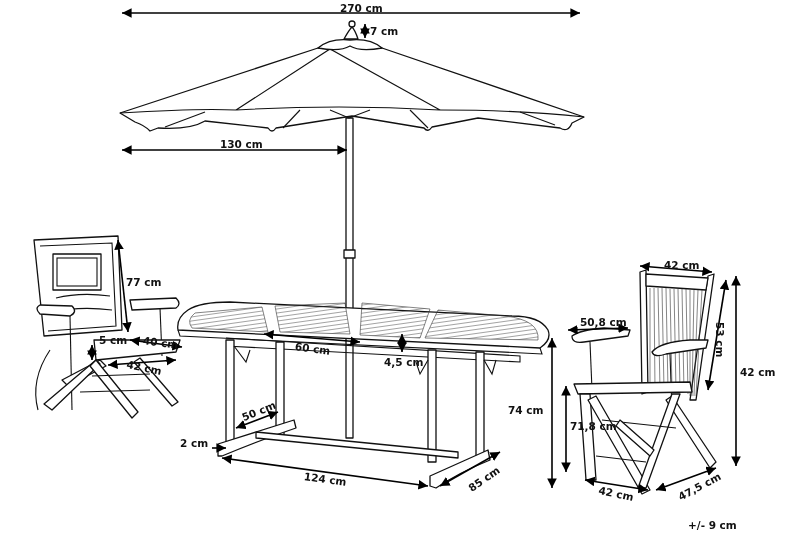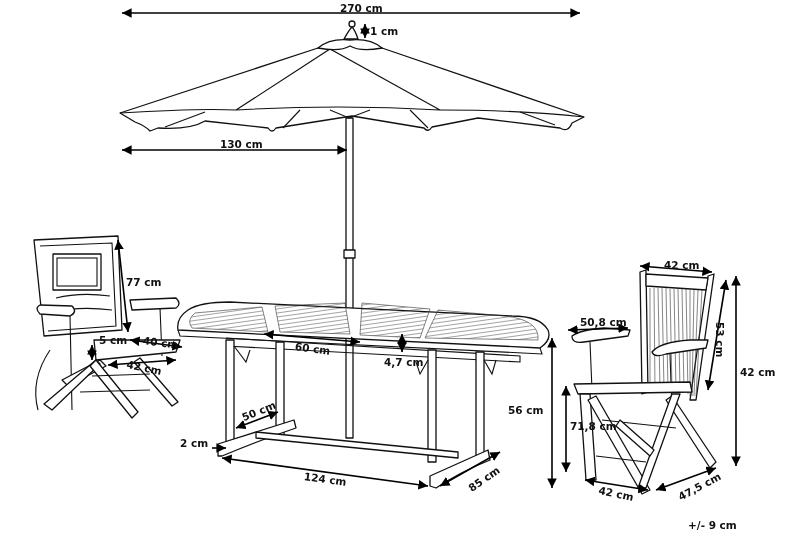--- a/index.html
+++ b/index.html
@@ -167,33 +167,33 @@
     <line class="d" x1="726" y1="280" x2="708" y2="390" marker-start="url(#ah)" marker-end="url(#ah)"></line>
     <line class="d" x1="736" y1="276" x2="736" y2="466" marker-start="url(#ah)" marker-end="url(#ah)"></line>
     <line class="d" x1="566" y1="386" x2="566" y2="472" marker-start="url(#ah)" marker-end="url(#ah)"></line>
     <line class="d" x1="585" y1="480" x2="648" y2="490" marker-start="url(#ah)" marker-end="url(#ah)"></line>
     <line class="d" x1="656" y1="490" x2="716" y2="468" marker-start="url(#ah)" marker-end="url(#ah)"></line>
   </g>
 </svg>
 
 
 <div class="lbl" style="left:340px;top:2px">270 cm</div>
-<div class="lbl" style="left:370px;top:25px">1 cm</div>
+<div class="lbl" style="left:370px;top:25px">7 cm</div>
 <div class="lbl" style="left:220px;top:138px">130 cm</div>
 
 
 <div class="lbl" style="left:126px;top:276px">77 cm</div>
 <div class="lbl" style="left:99px;top:334px">5 cm</div>
 <div class="lbl rot-c" style="left:144px;top:334px">40 cm</div>
 <div class="lbl rot-e" style="left:128px;top:358px">42 cm</div>
 
 
 <div class="lbl rot-c" style="left:296px;top:340px">60 cm</div>
-<div class="lbl" style="left:384px;top:356px">4,7 cm</div>
-<div class="lbl" style="left:508px;top:404px">56 cm</div>
+<div class="lbl" style="left:384px;top:356px">4,5 cm</div>
+<div class="lbl" style="left:508px;top:404px">74 cm</div>
 <div class="lbl rot-d" style="left:240px;top:412px">50 cm</div>
 <div class="lbl" style="left:180px;top:437px">2 cm</div>
 <div class="lbl rot-c" style="left:305px;top:470px">124 cm</div>
 <div class="lbl rot-b" style="left:466px;top:484px">85 cm</div>
 
 
 <div class="lbl" style="left:664px;top:259px">42 cm</div>
 <div class="lbl" style="left:580px;top:316px">50,8 cm</div>
 <div class="lbl rot-v" style="left:726px;top:322px">53 cm</div>
 <div class="lbl" style="left:740px;top:366px">42 cm</div>

